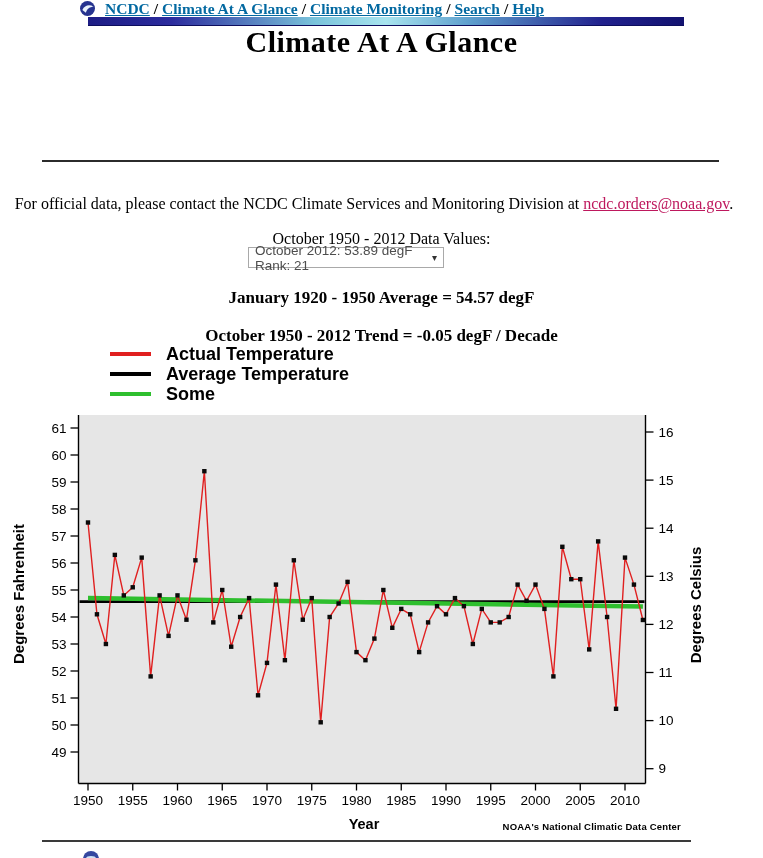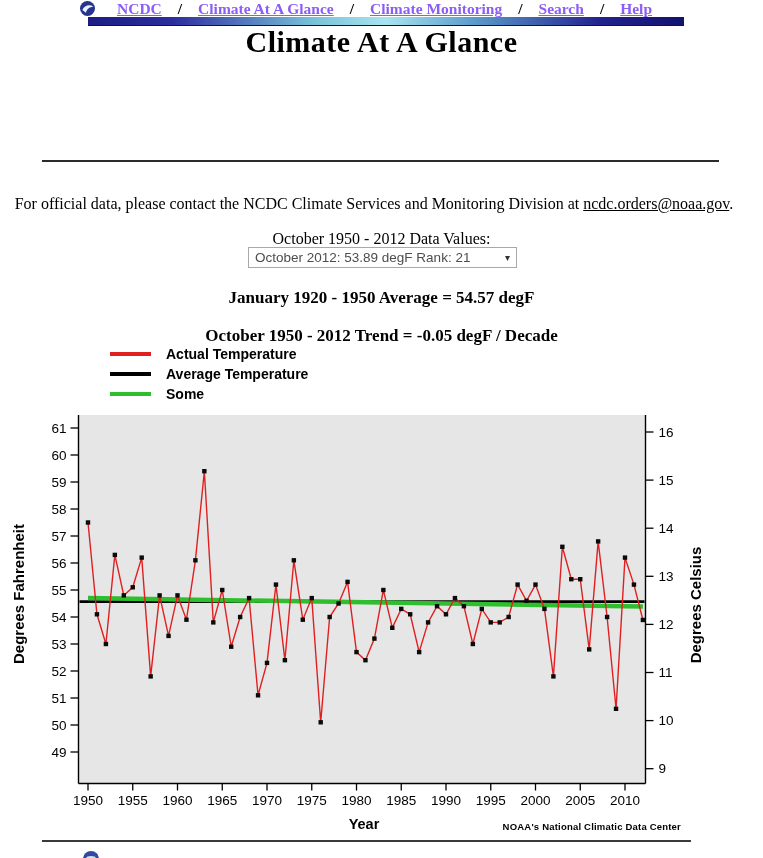--- a/index.html
+++ b/index.html
@@ -4,46 +4,46 @@
 <style>
   html,body{margin:0;padding:0;background:#fff;}
   .page{position:relative;width:763px;height:858px;overflow:hidden;background:#fff;
         font-family:"Liberation Serif",serif;color:#000;}
   .abs{position:absolute;}
   .center{left:0;width:763px;text-align:center;}
 
   
   .nav{top:0px;left:80px;height:18px;display:flex;align-items:flex-start;
        font-size:15.5px;font-weight:bold;white-space:nowrap;}
-  .nav a{color:#8b5cf6;text-decoration:underline;margin:0 16px;cursor:pointer;}
+  .nav a{color:#0369a1;text-decoration:underline;margin:0 4px;cursor:pointer;}
   .nav .sep{color:#000;}
   .nav .logo{width:15px;height:15px;margin-right:6px;margin-top:1px;}
 
   .gradbar{top:17px;left:88px;width:596px;height:8px;
     background:linear-gradient(90deg,#1d1d85 0%,#2c2c9e 14%,#79c3da 38%,#a8e4ee 50%,#5e9fcd 64%,#22228e 86%,#121270 100%);
     border-bottom:1px solid #0d0d5e;}
 
   .h1{top:25px;font-size:30px;font-weight:bold;letter-spacing:.5px;}
   .h2{font-size:20px;font-weight:bold;}
   .hrule{height:2px;background:#2b2b2b;}
 
   .notice{font-size:16px;}
-  .notice a{color:#000000;text-decoration:underline;}
+  .notice a{color:#be185d;text-decoration:underline;}
 
   .dv-head{font-size:16px;font-weight:normal;}
-  .dropdown{top:247px;left:248px;width:269px;height:21px;background:#fff;
+  .dropdown{top:247px;left:248px;width:196px;height:21px;background:#fff;
     border:1px solid #a9a9a9;font-family:"Liberation Sans",sans-serif;
     font-size:13.5px;color:#4d4d4d;display:flex;align-items:center;
     padding:0 6px;box-sizing:border-box;cursor:default;}
   .dropdown .arrow{margin-left:auto;color:#333;font-size:10px;}
 
   .ch-head{font-size:17px;font-weight:bold;}
 
   .legend{top:344px;left:110px;font-family:"Liberation Sans",sans-serif;
-    font-size:14px;font-weight:bold;}
+    font-size:18px;font-weight:bold;}
   .legend .row{display:flex;align-items:center;height:20px;}
   .legend .swatch{width:41px;height:4px;margin-right:15px;}
 
   .chartwrap{top:405px;left:0;width:763px;height:433px;}
   svg text{font-family:"Liberation Sans",sans-serif;}
 
   .botlogo{top:851px;left:83px;width:16px;height:16px;border-radius:50%;
     background:#3548a0;overflow:hidden;}
   .botlogo::after{content:"";position:absolute;left:3px;top:5px;width:10px;height:5px;
     background:#cfe3f5;border-radius:50% 50% 0 0;}

